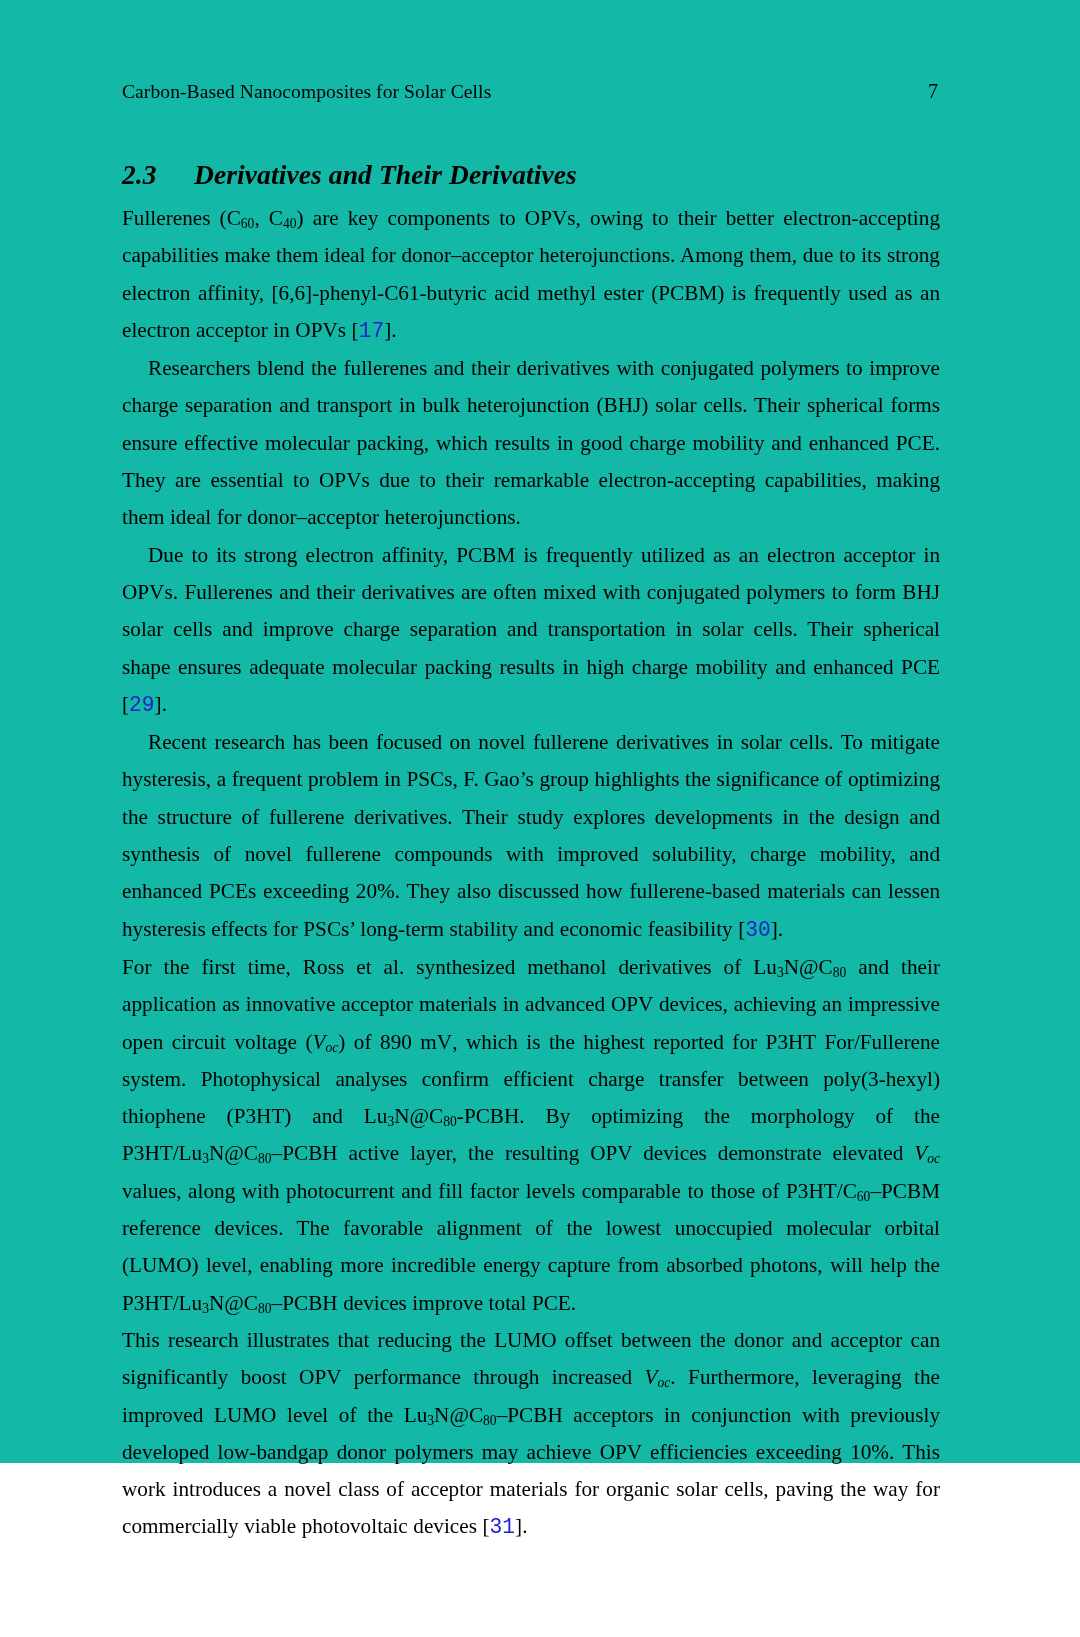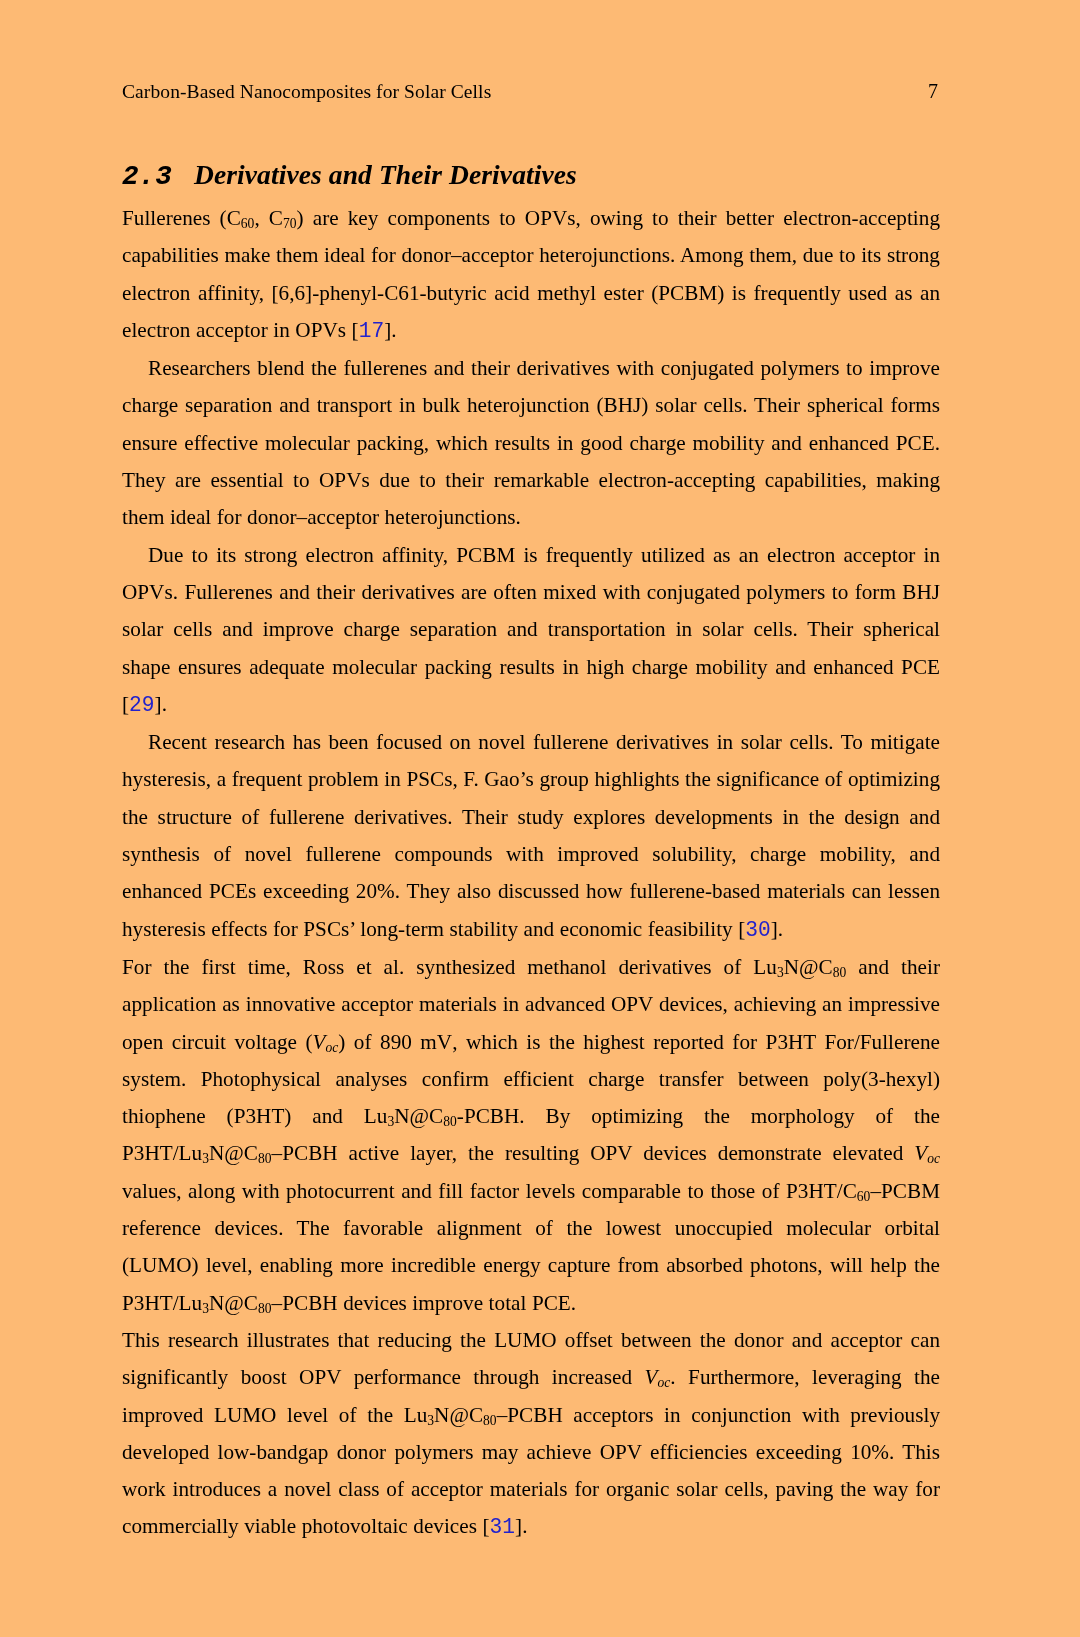--- a/index.html
+++ b/index.html
@@ -13,22 +13,22 @@
     height: 1637px;
     position: relative;
     font-family: "Liberation Serif", "DejaVu Serif", serif;
     color: #000000;
     overflow: hidden;
   }
   .page {
     position: absolute;
     left: 0; top: 0;
     width: 1080px;
-    height: 1637px;
-    background: #fdba74;
+    height: 1463px;
+    background: #14b8a6;
   }
   
   .running-head {
     position: absolute;
     left: 122px;
     top: 78px;
     width: 816px;
     display: flex;
     align-items: baseline;
     justify-content: space-between;
@@ -50,21 +50,20 @@
     width: 816px;
     font-weight: bold;
     font-style: italic;
     font-size: 27.5px;
     line-height: 36px;
     letter-spacing: 0.1px;
   }
   .section-heading .sh-num {
     display: inline-block;
     width: 72px;
-    font-family: Liberation Mono, monospace;
   }
   
   .body-col {
     position: absolute;
     left: 122px;
     top: 200px;
     width: 818px;
   }
   p.para {
     margin: 0;
@@ -105,21 +104,21 @@
     <span class="rh-title">Carbon-Based Nanocomposites for Solar Cells</span>
     <span class="rh-folio">7</span>
   </div>
 
   <h2 class="section-heading">
     <span class="sh-num">2.3</span><span>Derivatives and Their Derivatives</span>
   </h2>
 
   <div class="body-col">
 
-    <p class="para noindent">Fullerenes (C<sub>60</sub>, C<sub>70</sub>) are key components to OPVs, owing to their better electron-accepting capabilities make them ideal for donor–acceptor heterojunctions. Among them, due to its strong electron affinity, [6,6]-phenyl-C61-butyric acid methyl ester (PCBM) is frequently used as an electron acceptor in OPVs [<span class="cite">17</span>].</p>
+    <p class="para noindent">Fullerenes (C<sub>60</sub>, C<sub>40</sub>) are key components to OPVs, owing to their better electron-accepting capabilities make them ideal for donor–acceptor heterojunctions. Among them, due to its strong electron affinity, [6,6]-phenyl-C61-butyric acid methyl ester (PCBM) is frequently used as an electron acceptor in OPVs [<span class="cite">17</span>].</p>
 
     <p class="para indent">Researchers blend the fullerenes and their derivatives with conjugated polymers to improve charge separation and transport in bulk heterojunction (BHJ) solar cells. Their spherical forms ensure effective molecular packing, which results in good charge mobility and enhanced PCE. They are essential to OPVs due to their remarkable electron-accepting capabilities, making them ideal for donor–acceptor heterojunctions.</p>
 
     <p class="para indent">Due to its strong electron affinity, PCBM is frequently utilized as an electron acceptor in OPVs. Fullerenes and their derivatives are often mixed with conjugated polymers to form BHJ solar cells and improve charge separation and transportation in solar cells. Their spherical shape ensures adequate molecular packing results in high charge mobility and enhanced PCE [<span class="cite">29</span>].</p>
 
     <p class="para indent">Recent research has been focused on novel fullerene derivatives in solar cells. To mitigate hysteresis, a frequent problem in PSCs, F. Gao’s group highlights the significance of optimizing the structure of fullerene derivatives. Their study explores developments in the design and synthesis of novel fullerene compounds with improved solubility, charge mobility, and enhanced PCEs exceeding 20%. They also discussed how fullerene-based materials can lessen hysteresis effects for PSCs’ long-term stability and economic feasibility [<span class="cite">30</span>].</p>
 
     <p class="para noindent">For the first time, Ross et al. synthesized methanol derivatives of <span class="nb">Lu<sub>3</sub>N@C<sub>80</sub></span> and their application as innovative acceptor materials in advanced OPV devices, achieving an impressive open circuit voltage (<span class="var">V<sub>oc</sub></span>) of <span class="nb">890 mV</span>, which is the highest reported for P3HT For/Fullerene system. Photophysical analyses confirm efficient charge transfer between poly(3-hexyl) thiophene (P3HT) and <span class="nb">Lu<sub>3</sub>N@C<sub>80</sub></span>-PCBH. By optimizing the morphology of the <span class="nb">P3HT/Lu<sub>3</sub>N@C<sub>80</sub>–PCBH</span> active layer, the resulting OPV devices demonstrate elevated <span class="var">V<sub>oc</sub></span> values, along with photocurrent and fill factor levels comparable to those of <span class="nb">P3HT/C<sub>60</sub>–PCBM</span> reference devices. The favorable alignment of the lowest unoccupied molecular orbital (LUMO) level, enabling more incredible energy capture from absorbed photons, will help the <span class="nb">P3HT/Lu<sub>3</sub>N@C<sub>80</sub>–</span>PCBH devices improve total PCE.</p>
 
     <p class="para noindent">This research illustrates that reducing the LUMO offset between the donor and acceptor can significantly boost OPV performance through increased <span class="var">V<sub>oc</sub></span>. Furthermore, leveraging the improved LUMO level of the <span class="nb">Lu<sub>3</sub>N@C<sub>80</sub>–PCBH</span> acceptors in conjunction with previously developed low-bandgap donor polymers may achieve OPV efficiencies exceeding 10%. This work introduces a novel class of acceptor materials for organic solar cells, paving the way for commercially viable photovoltaic devices [<span class="cite">31</span>].</p>

